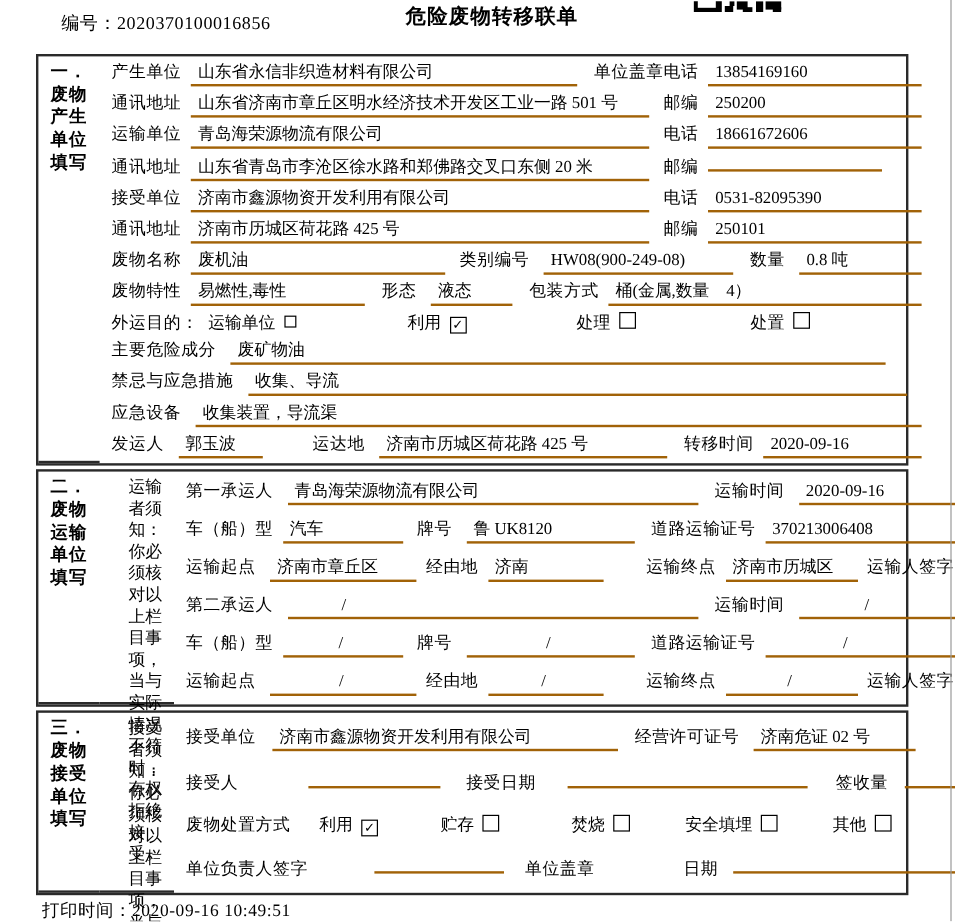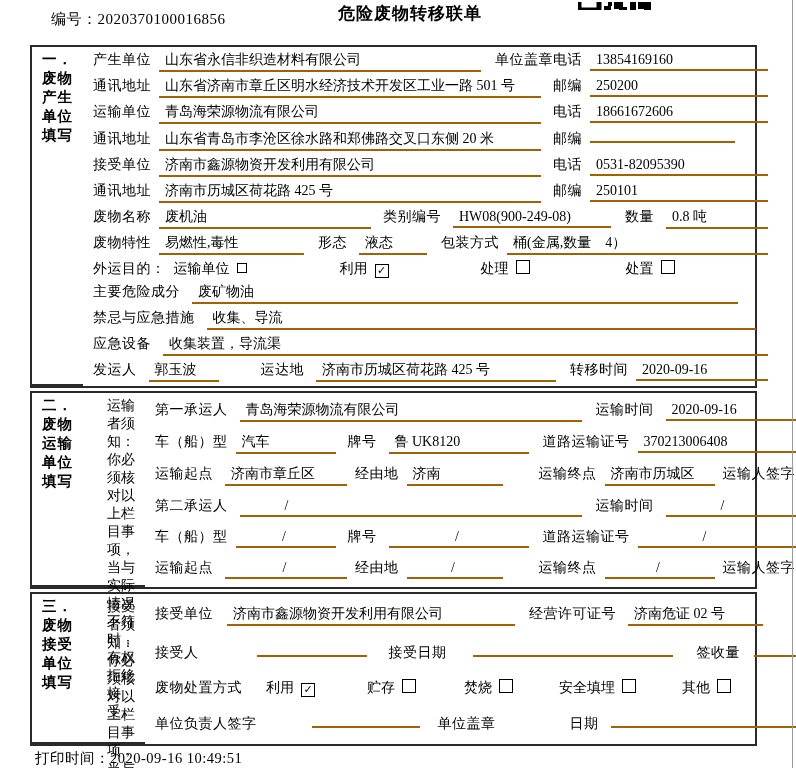--- a/index.html
+++ b/index.html
@@ -250,21 +250,21 @@
       </div>
 
       <div class="row">
         <span class="lbl">废物处置方式</span>
         <span class="gap" style="margin-left:24px">
           <span>利用</span><span class="cb checked">✓</span>
         </span>
         <span class="gap" style="margin-left:52px">
           <span>贮存</span><span class="cb"></span>
         </span>
-        <span class="gap" style="margin-left:48px">
+        <span class="gap" style="margin-left:60px">
           <span>焚烧</span><span class="cb"></span>
         </span>
         <span class="gap" style="margin-left:46px">
           <span>安全填埋</span><span class="cb"></span>
         </span>
         <span class="gap" style="margin-left:46px">
           <span>其他</span><span class="cb"></span>
         </span>
       </div>
 

